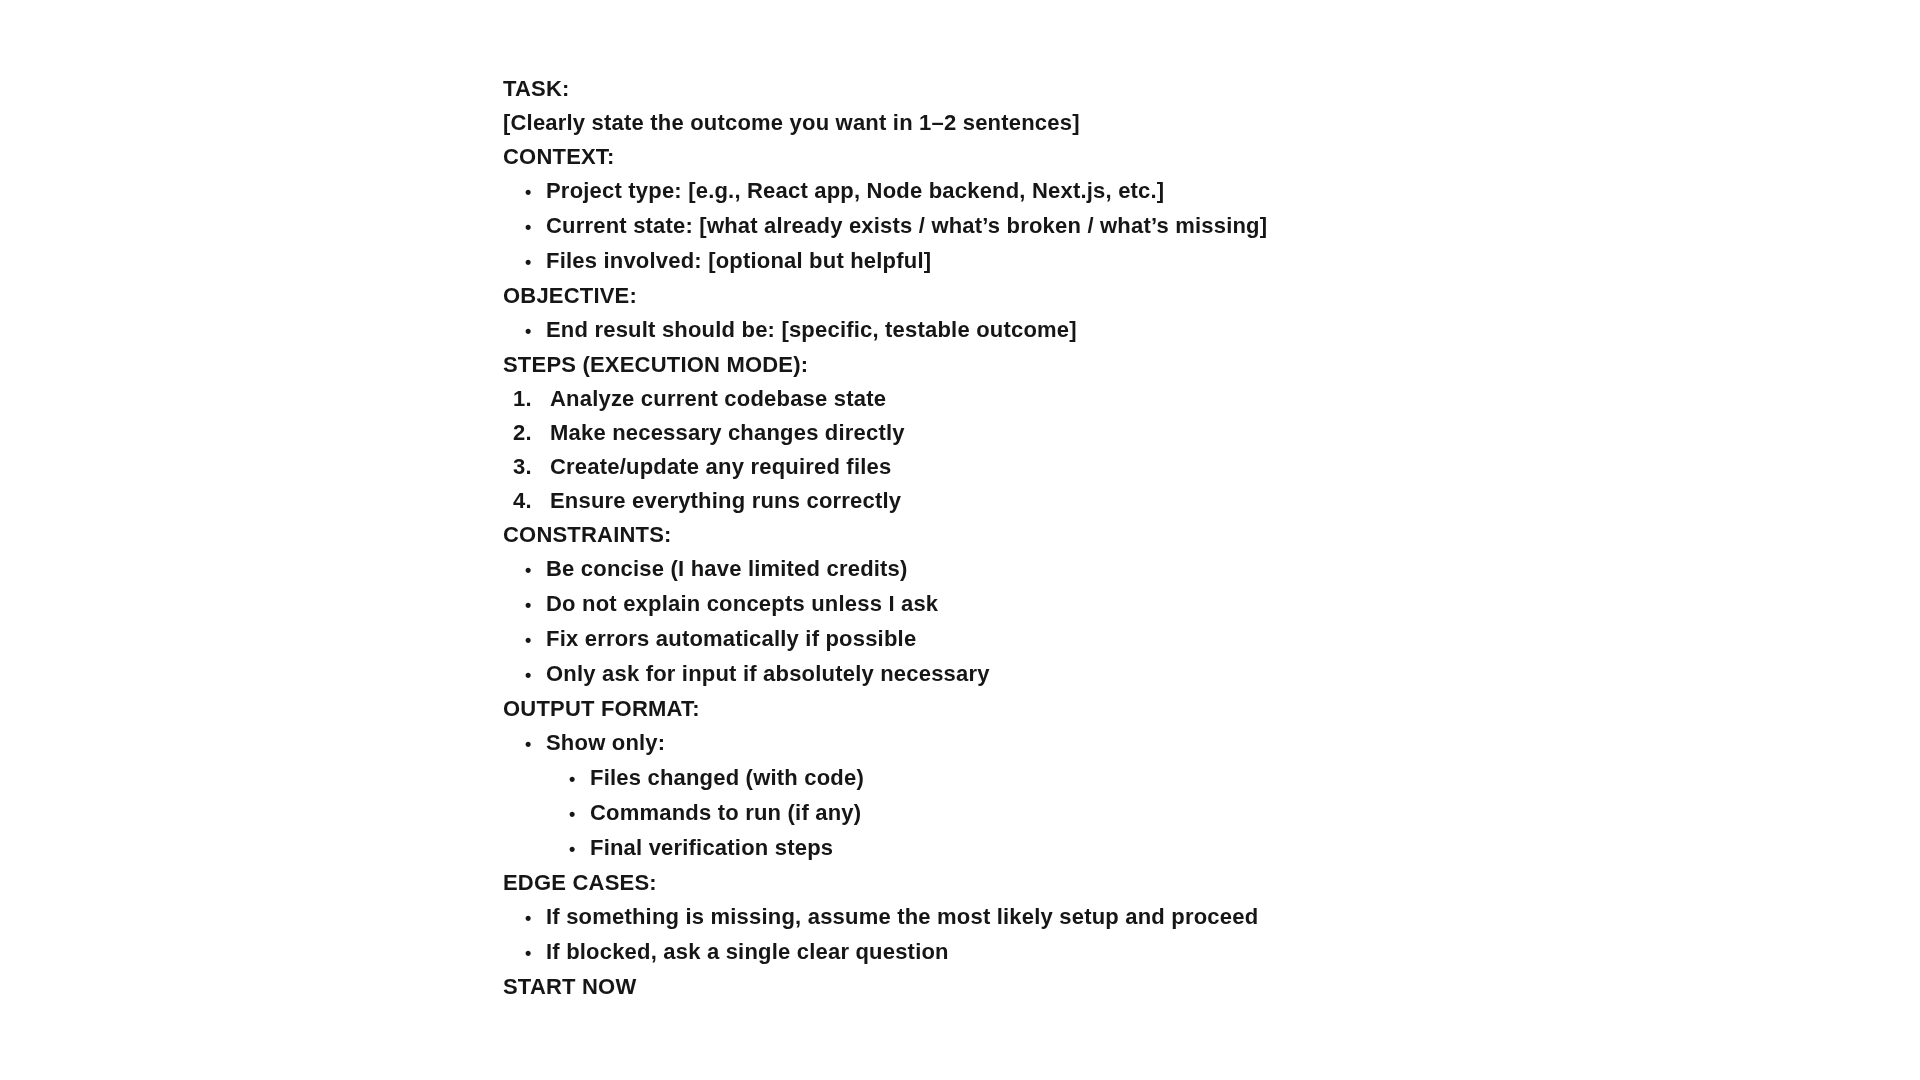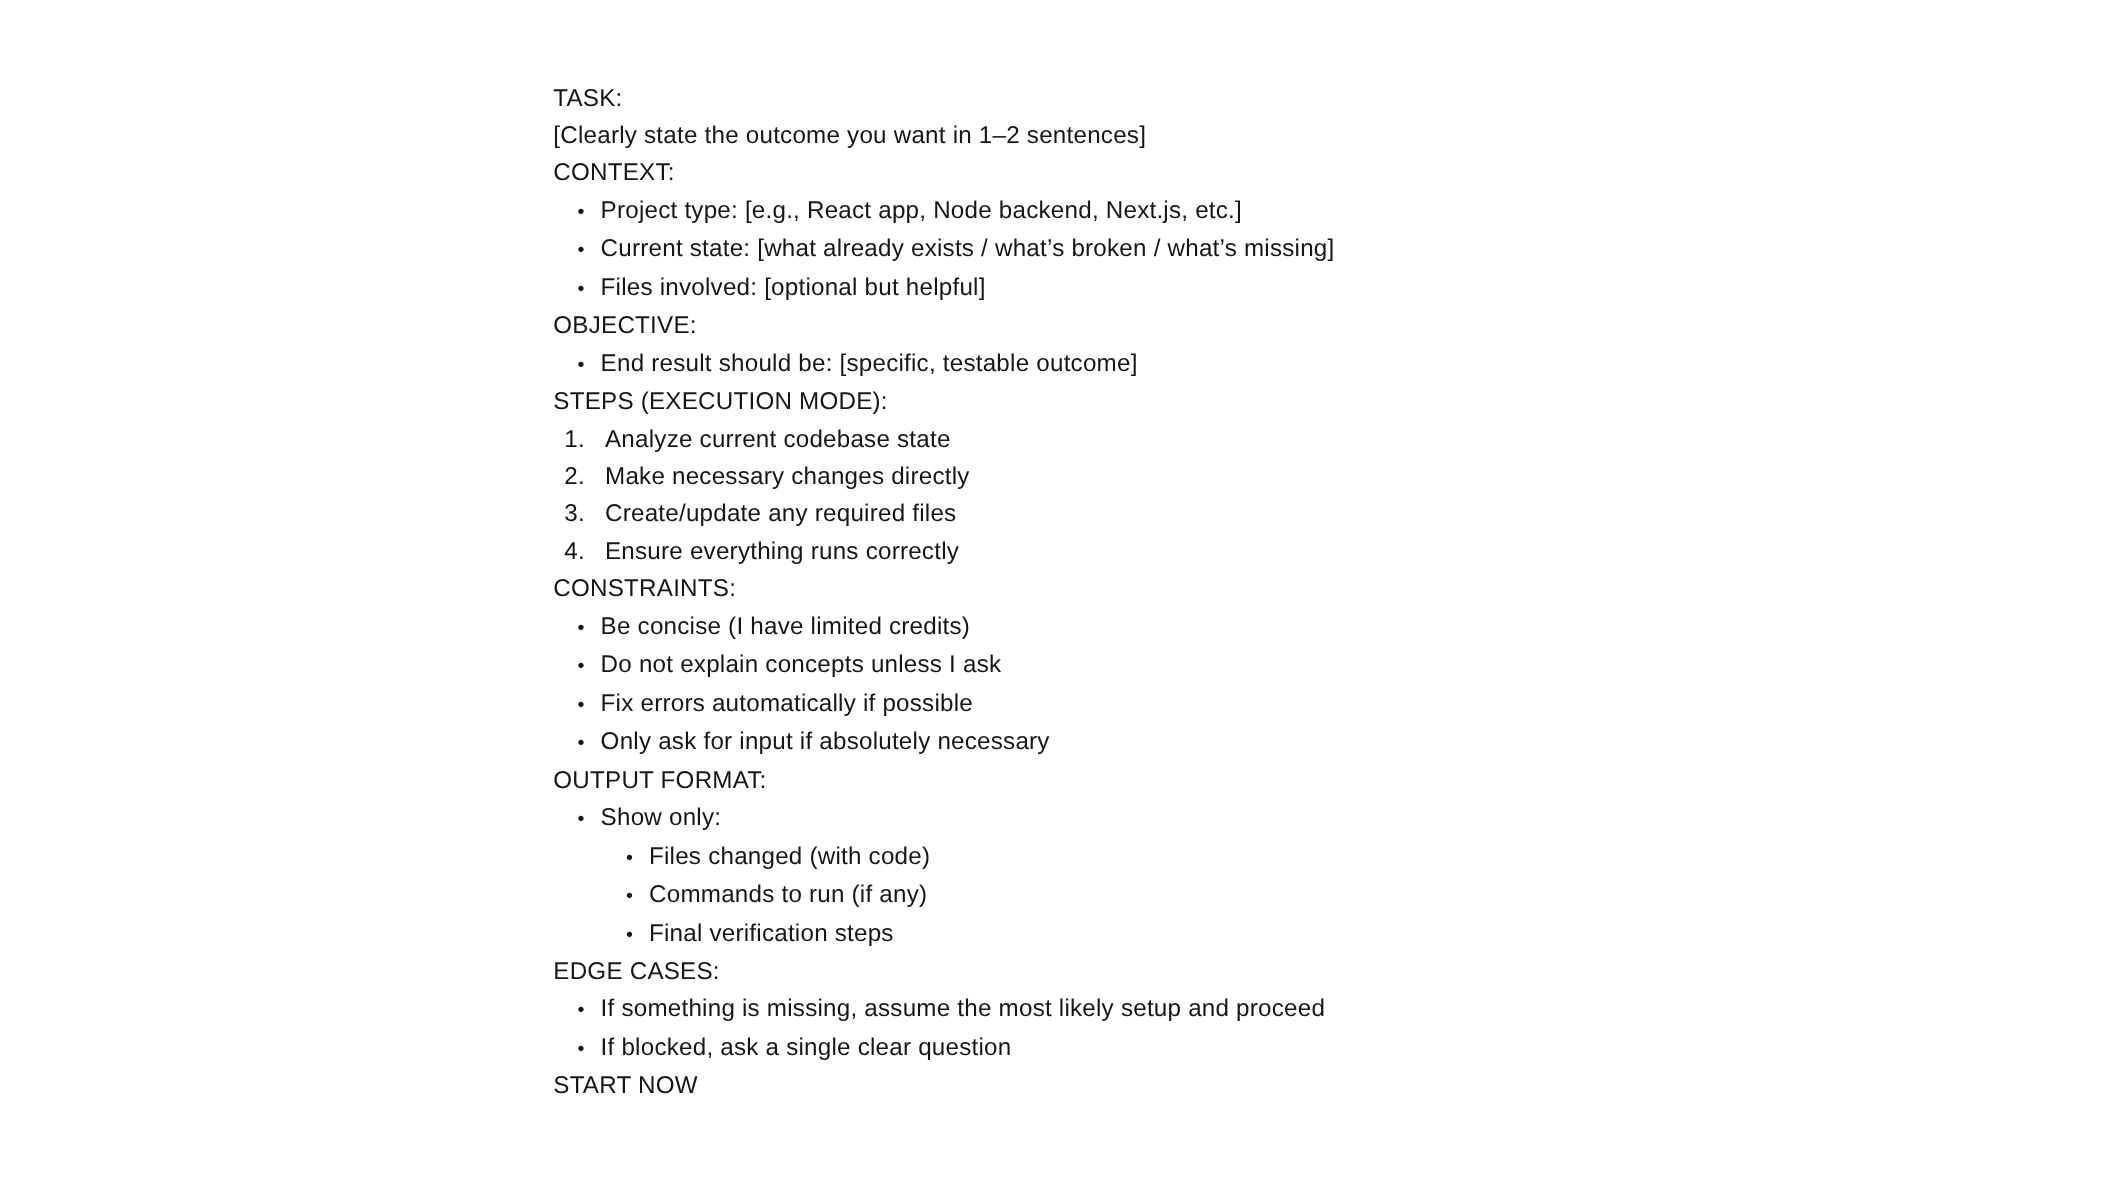--- a/index.html
+++ b/index.html
@@ -20,20 +20,21 @@
     left: 503px;
     top: 72px;
     font-size: 22px;
     line-height: 34px;
     letter-spacing: 0.2px;
     white-space: pre;
   }
   .line {
     display: flex;
     align-items: baseline;
+    font-weight: bold;
   }
   .marker {
     flex: 0 0 auto;
   }
 
   
   .l-bullet { padding-left: 22px; }
   .l-bullet .marker {
     width: 21px;
     font-size: 18px;

